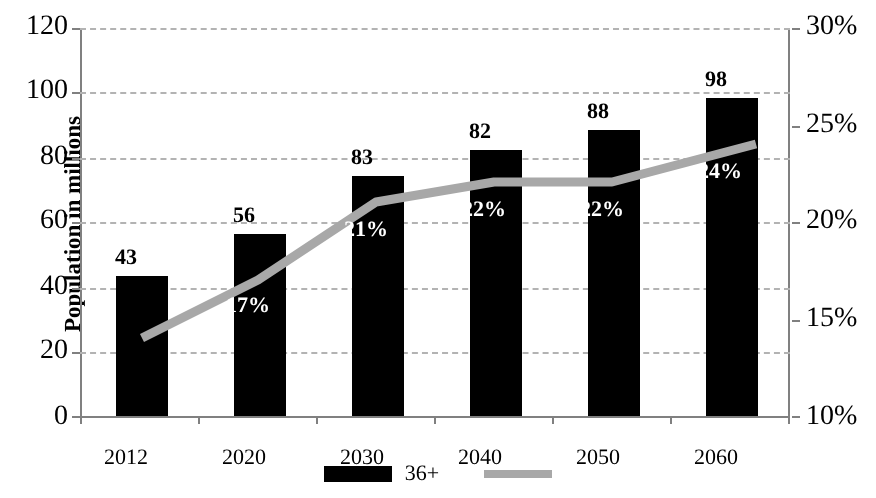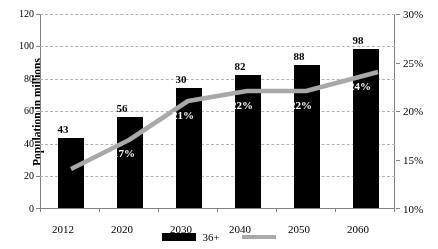--- a/index.html
+++ b/index.html
@@ -69,34 +69,34 @@
     left: 0px;
     width: 355px;
     height: 0px;
     border-top: 1px dashed #b3b3b3;
   }
   
   .ytick-label {
     position: absolute;
     width: 34px;
     text-align: right;
-    font-size: 10px;
+    font-size: 14px;
     line-height: 10px;
   }
   .ytick-mark {
     position: absolute;
     width: 4px;
     height: 1px;
     background: #808080;
   }
   .y2tick-label {
     position: absolute;
     width: 34px;
     text-align: left;
-    font-size: 11px;
+    font-size: 14px;
     line-height: 10px;
   }
   .xtick-label {
     position: absolute;
     text-align: center;
     font-size: 11px;
     line-height: 11px;
     top: 224px;
   }
   .xtick-mark {
@@ -226,21 +226,21 @@
     <div class="bar" style="left:77px;  top:103px; width:26px; height:91px;"></div>
     <div class="bar" style="left:136px; top:74px;  width:26px; height:120px;"></div>
     <div class="bar" style="left:195px; top:61px;  width:26px; height:133px;"></div>
     <div class="bar" style="left:254px; top:51px;  width:26px; height:143px;"></div>
     <div class="bar" style="left:313px; top:35px;  width:26px; height:159px;"></div>
   </div>
 
   <div>
     <div class="bar-value" style="left:45px;  top:124px; width:36px;">43</div>
     <div class="bar-value" style="left:104px; top:103px; width:36px;">56</div>
-    <div class="bar-value" style="left:163px; top:74px;  width:36px;">30</div>
+    <div class="bar-value" style="left:163px; top:74px;  width:36px;">83</div>
     <div class="bar-value" style="left:222px; top:61px;  width:36px;">82</div>
     <div class="bar-value" style="left:281px; top:51px;  width:36px;">88</div>
     <div class="bar-value" style="left:340px; top:35px;  width:36px;">98</div>
   </div>
 
   <svg id="line-svg" viewBox="0 0 438 249" preserveAspectRatio="none">
     <polyline points="71,169 129,140 188,101 247,91 306,91 378,72" fill="none" stroke="#a8a8a8" stroke-width="4.5" stroke-linejoin="round" stroke-linecap="butt"></polyline>
   </svg>
 
   <div>

